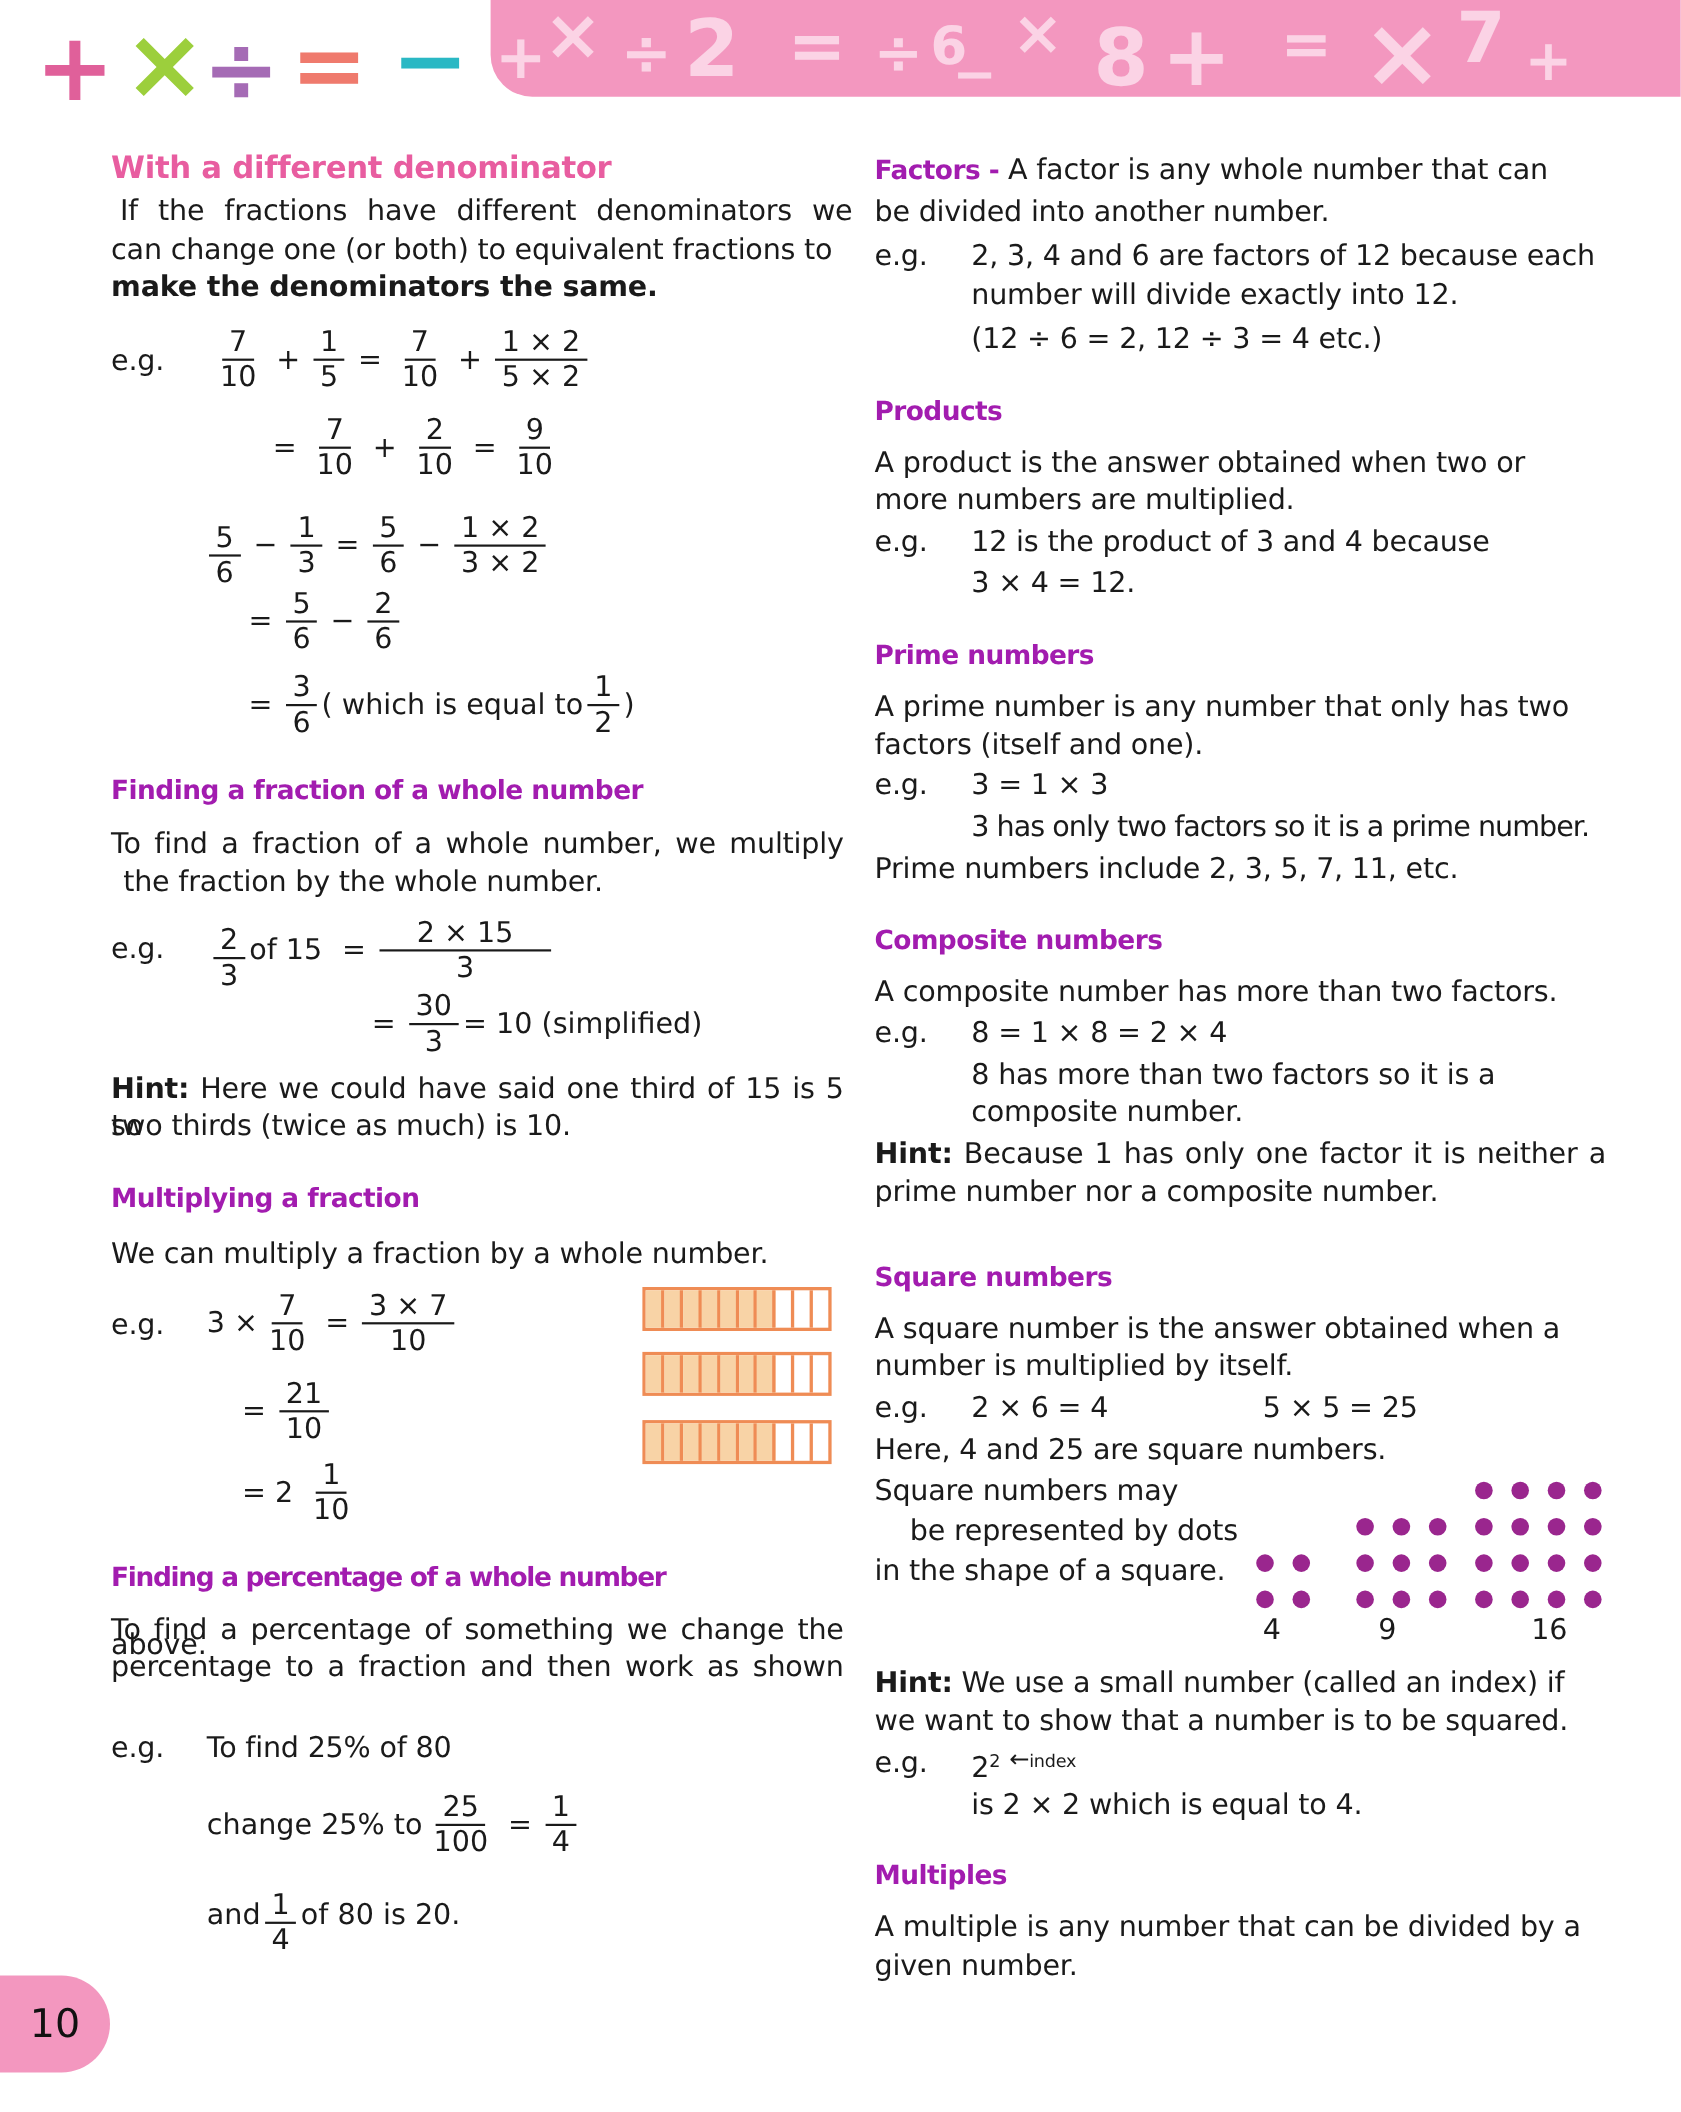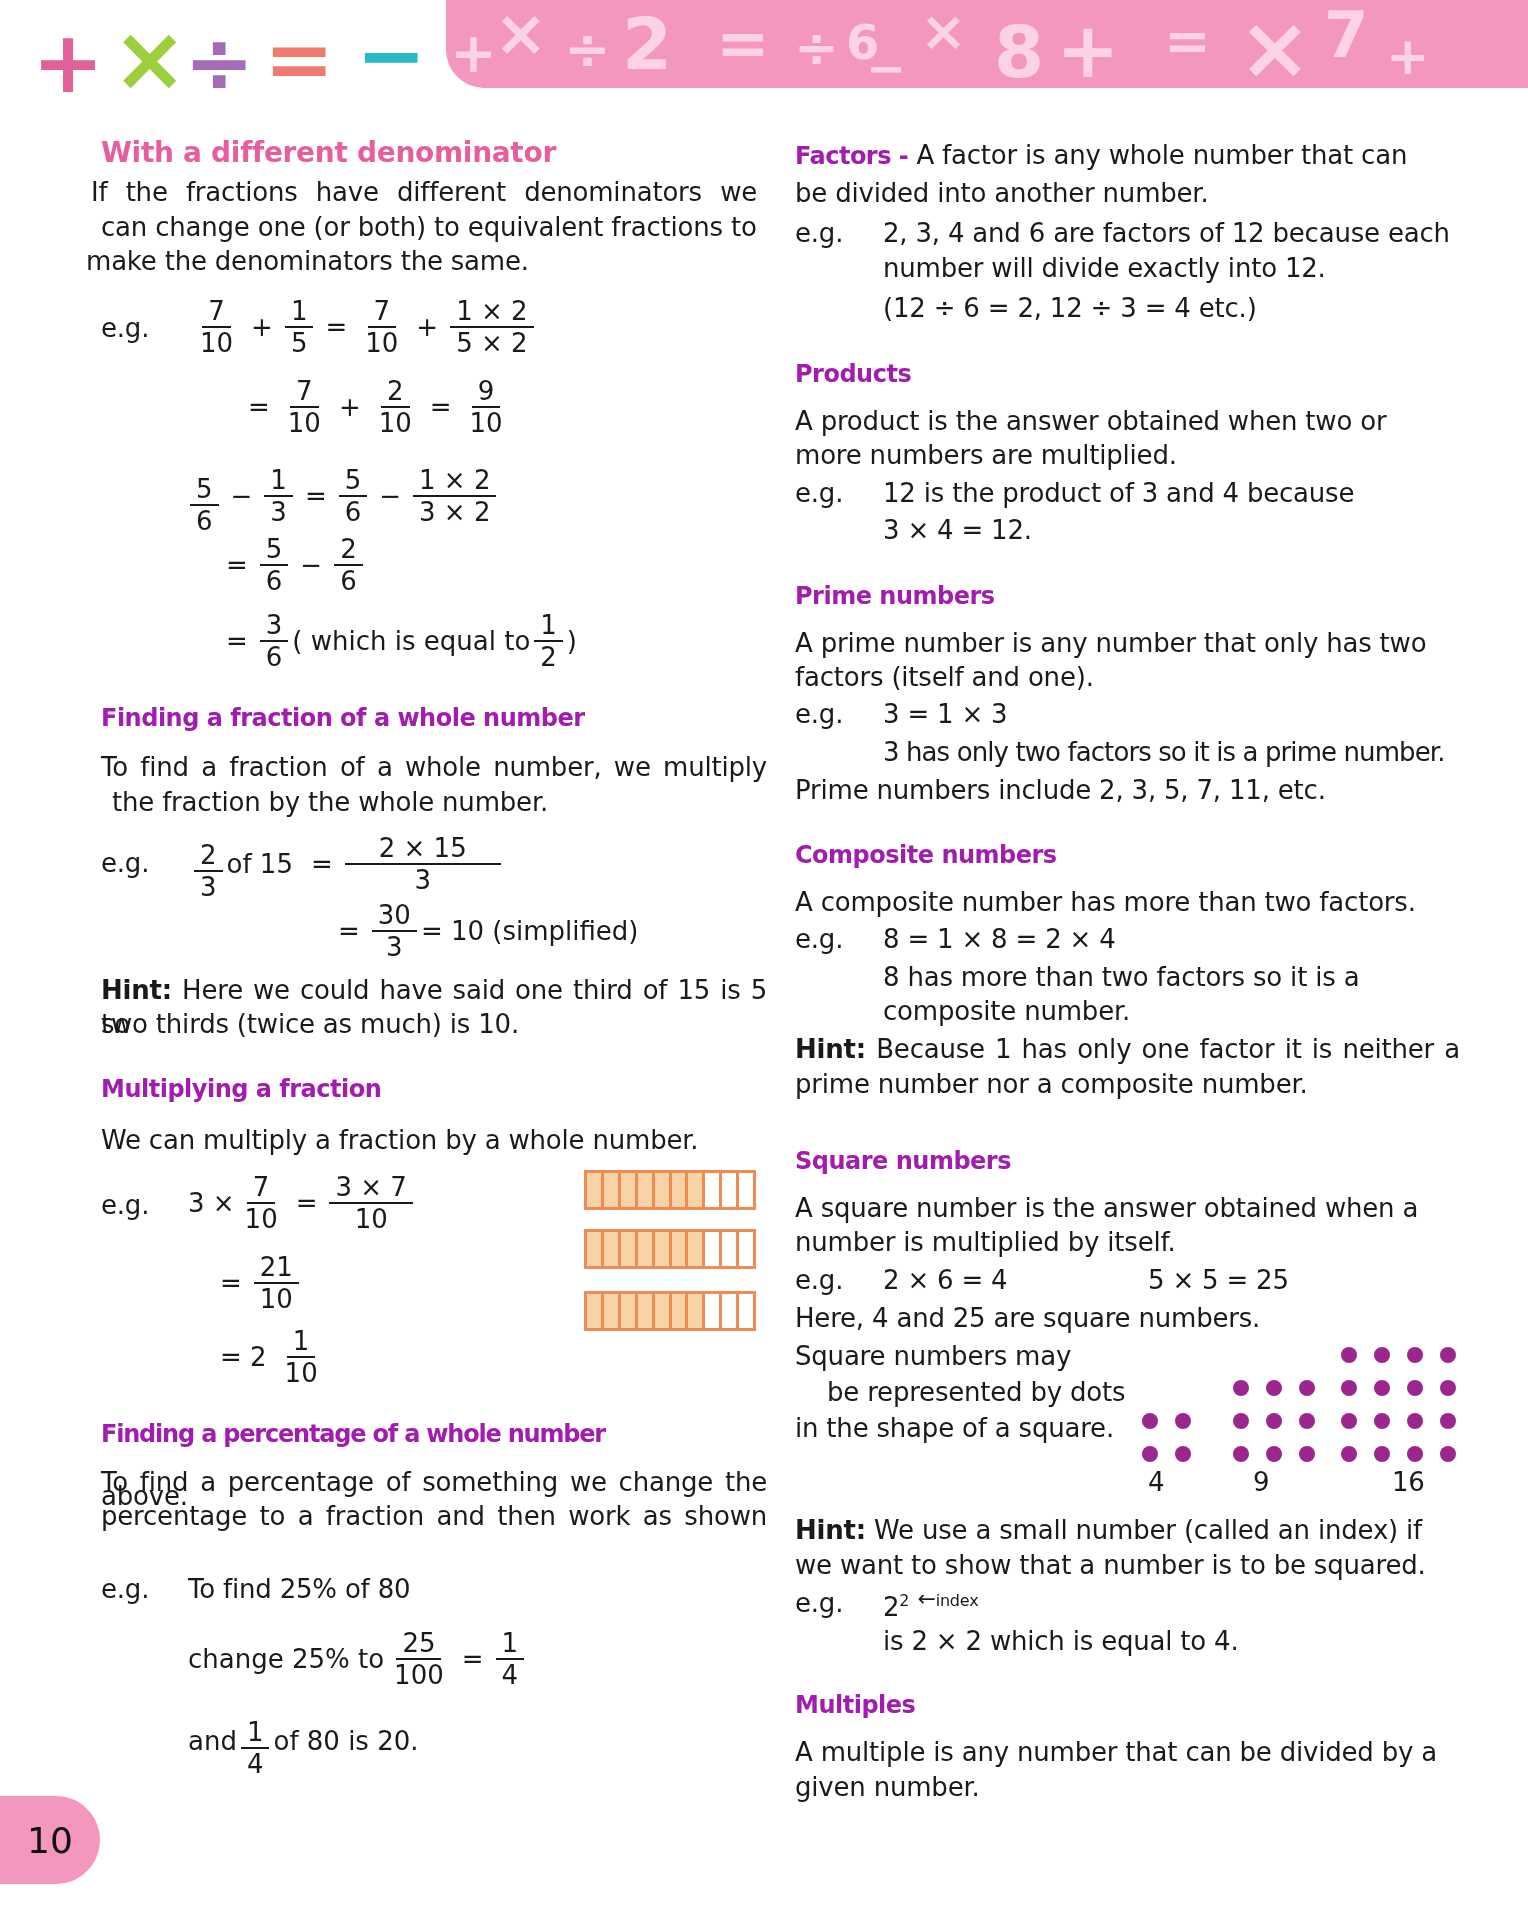--- a/index.html
+++ b/index.html
@@ -57,23 +57,23 @@
   <span class="g" style="left:474px;top:-2px;font-size:56px;">×</span>
   <span class="g" style="left:548px;top:10px;font-size:72px;">8</span>
   <span class="g" style="left:610px;top:6px;font-size:76px;">+</span>
   <span class="g" style="left:718px;top:8px;font-size:56px;">=</span>
   <span class="g" style="left:792px;top:-4px;font-size:88px;">×</span>
   <span class="g" style="left:878px;top:-2px;font-size:64px;">7</span>
   <span class="g" style="left:940px;top:26px;font-size:52px;">+</span>
 </div>
 
 <div class="abs h-pink" style="left:101px;top:136px;">With a different denominator</div>
-<div class="abs txt just" style="left:91px;top:175px;width:666px;">If the fractions have different denominators we</div>
+<div class="abs txt just" style="left:109px;top:175px;width:666px;">If the fractions have different denominators we</div>
 <div class="abs txt" style="left:101px;top:210px;">can change one (or both) to equivalent fractions to</div>
-<div class="abs txt" style="left:86px;top:244px;">make the denominators the same.</div>
+<div class="abs txt" style="left:101px;top:244px;font-weight:bold;">make the denominators the same.</div>
 
 <div class="abs txt" style="left:101px;top:311px;">e.g.</div>
 <div class="abs math" style="left:190px;top:296px;">
   <span class="frac">
       <span class="num">7</span>
       <span class="den">10</span>
     </span>
   <span class="op">+</span>
   <span class="frac">
       <span class="num">1</span>

